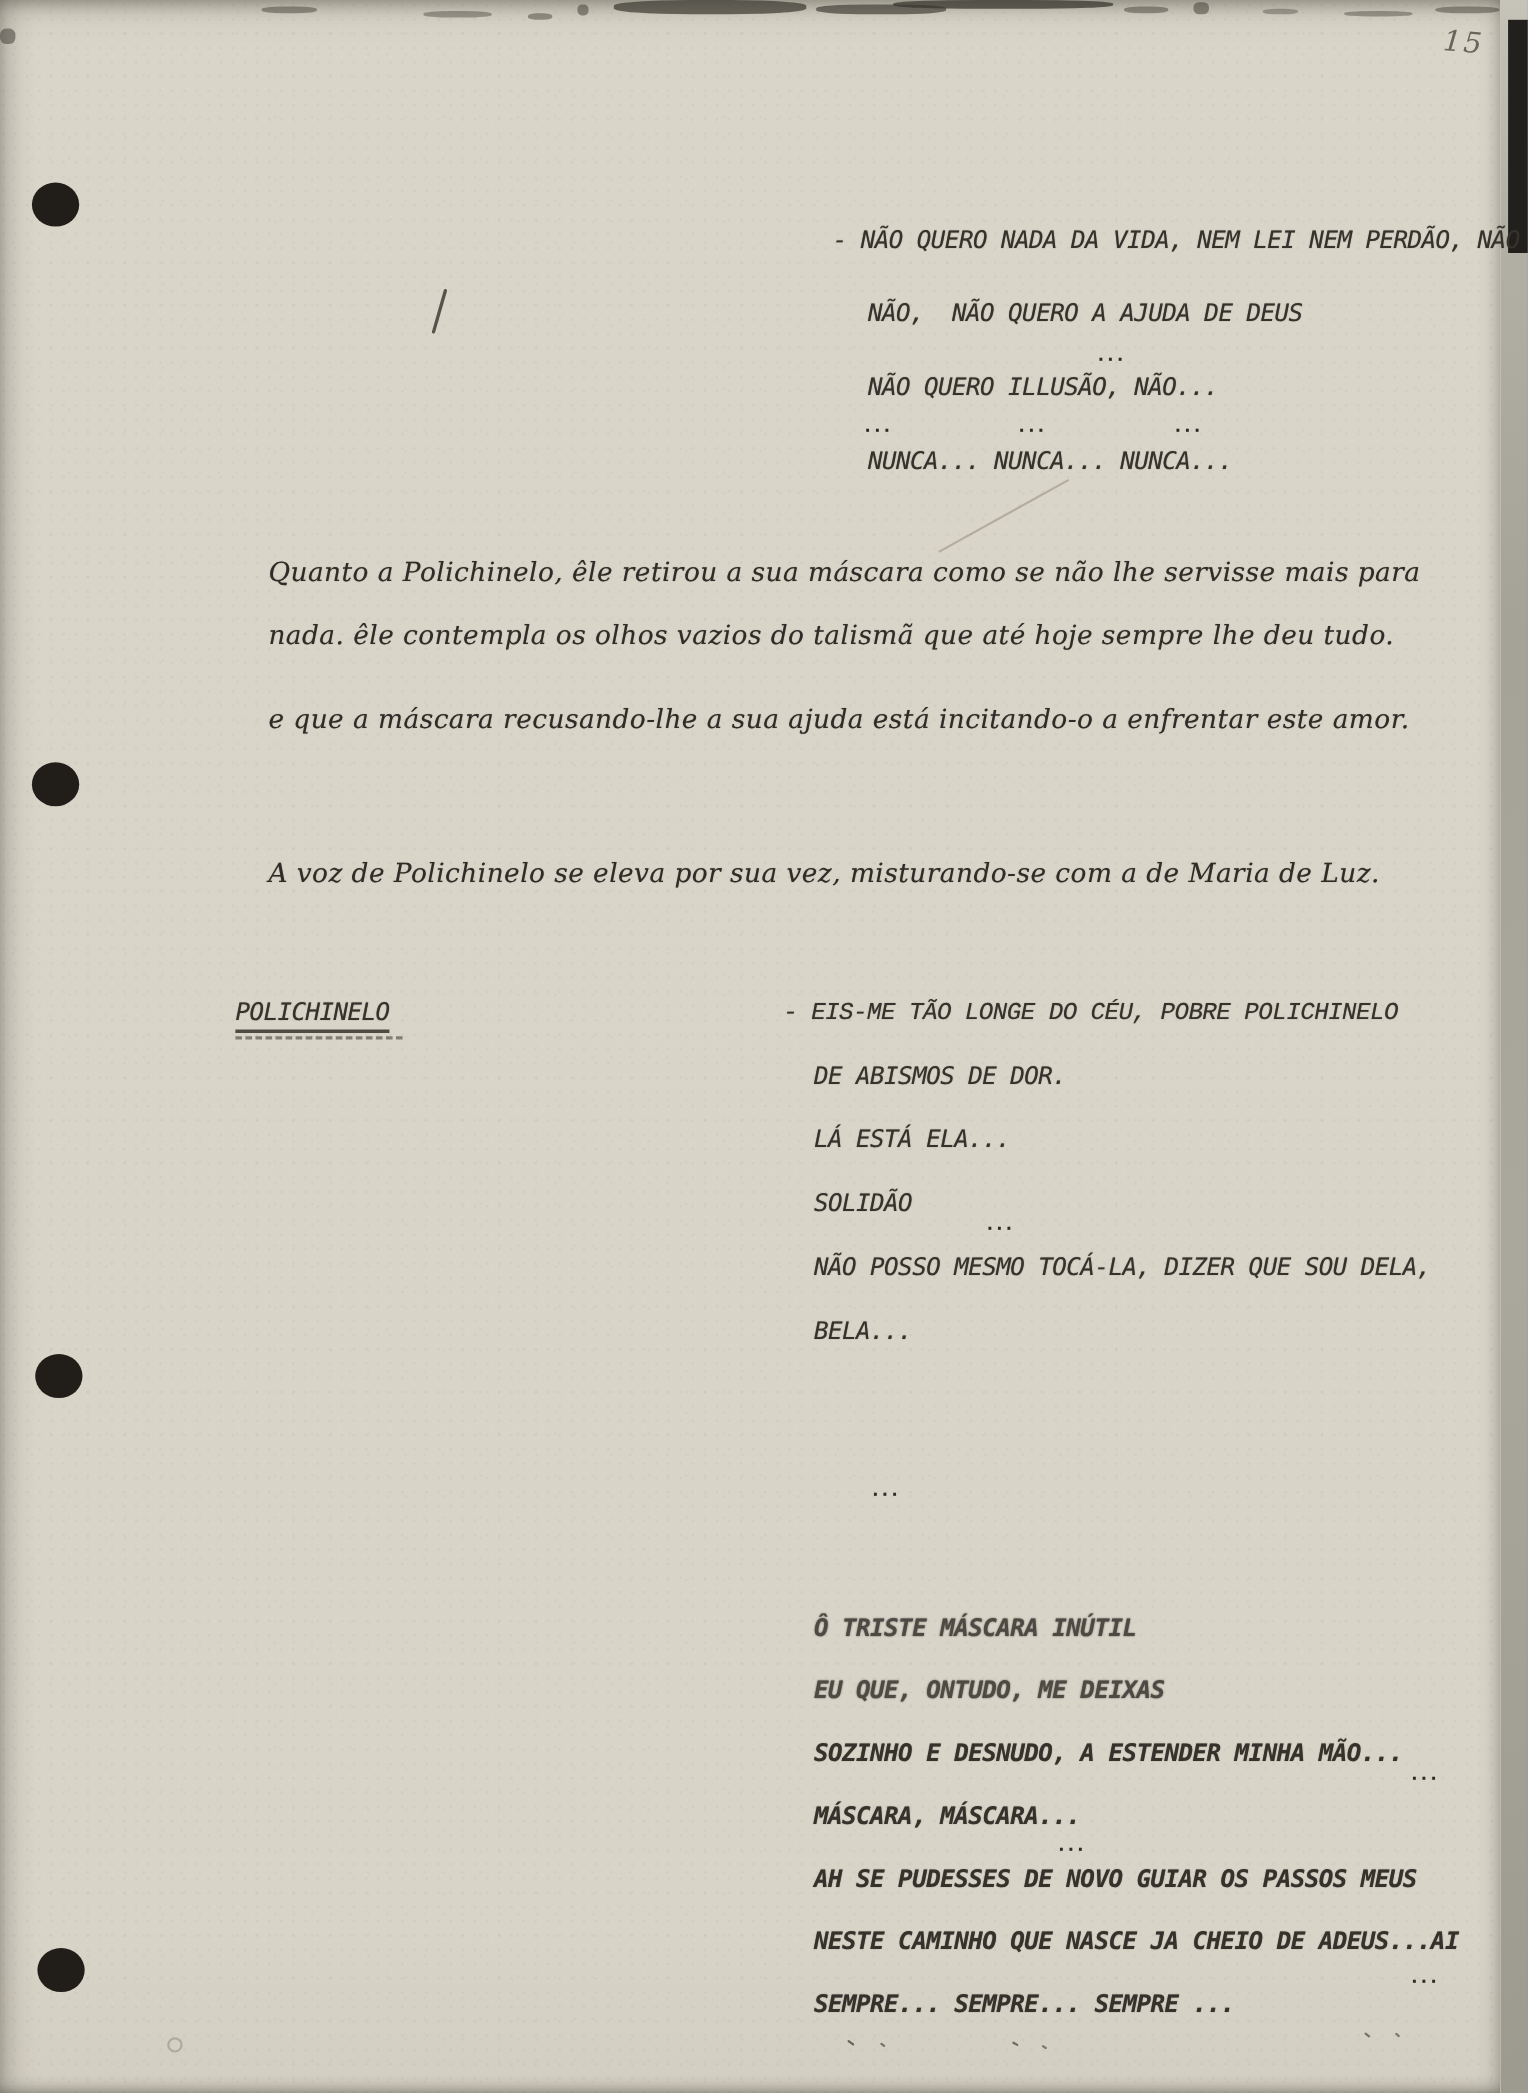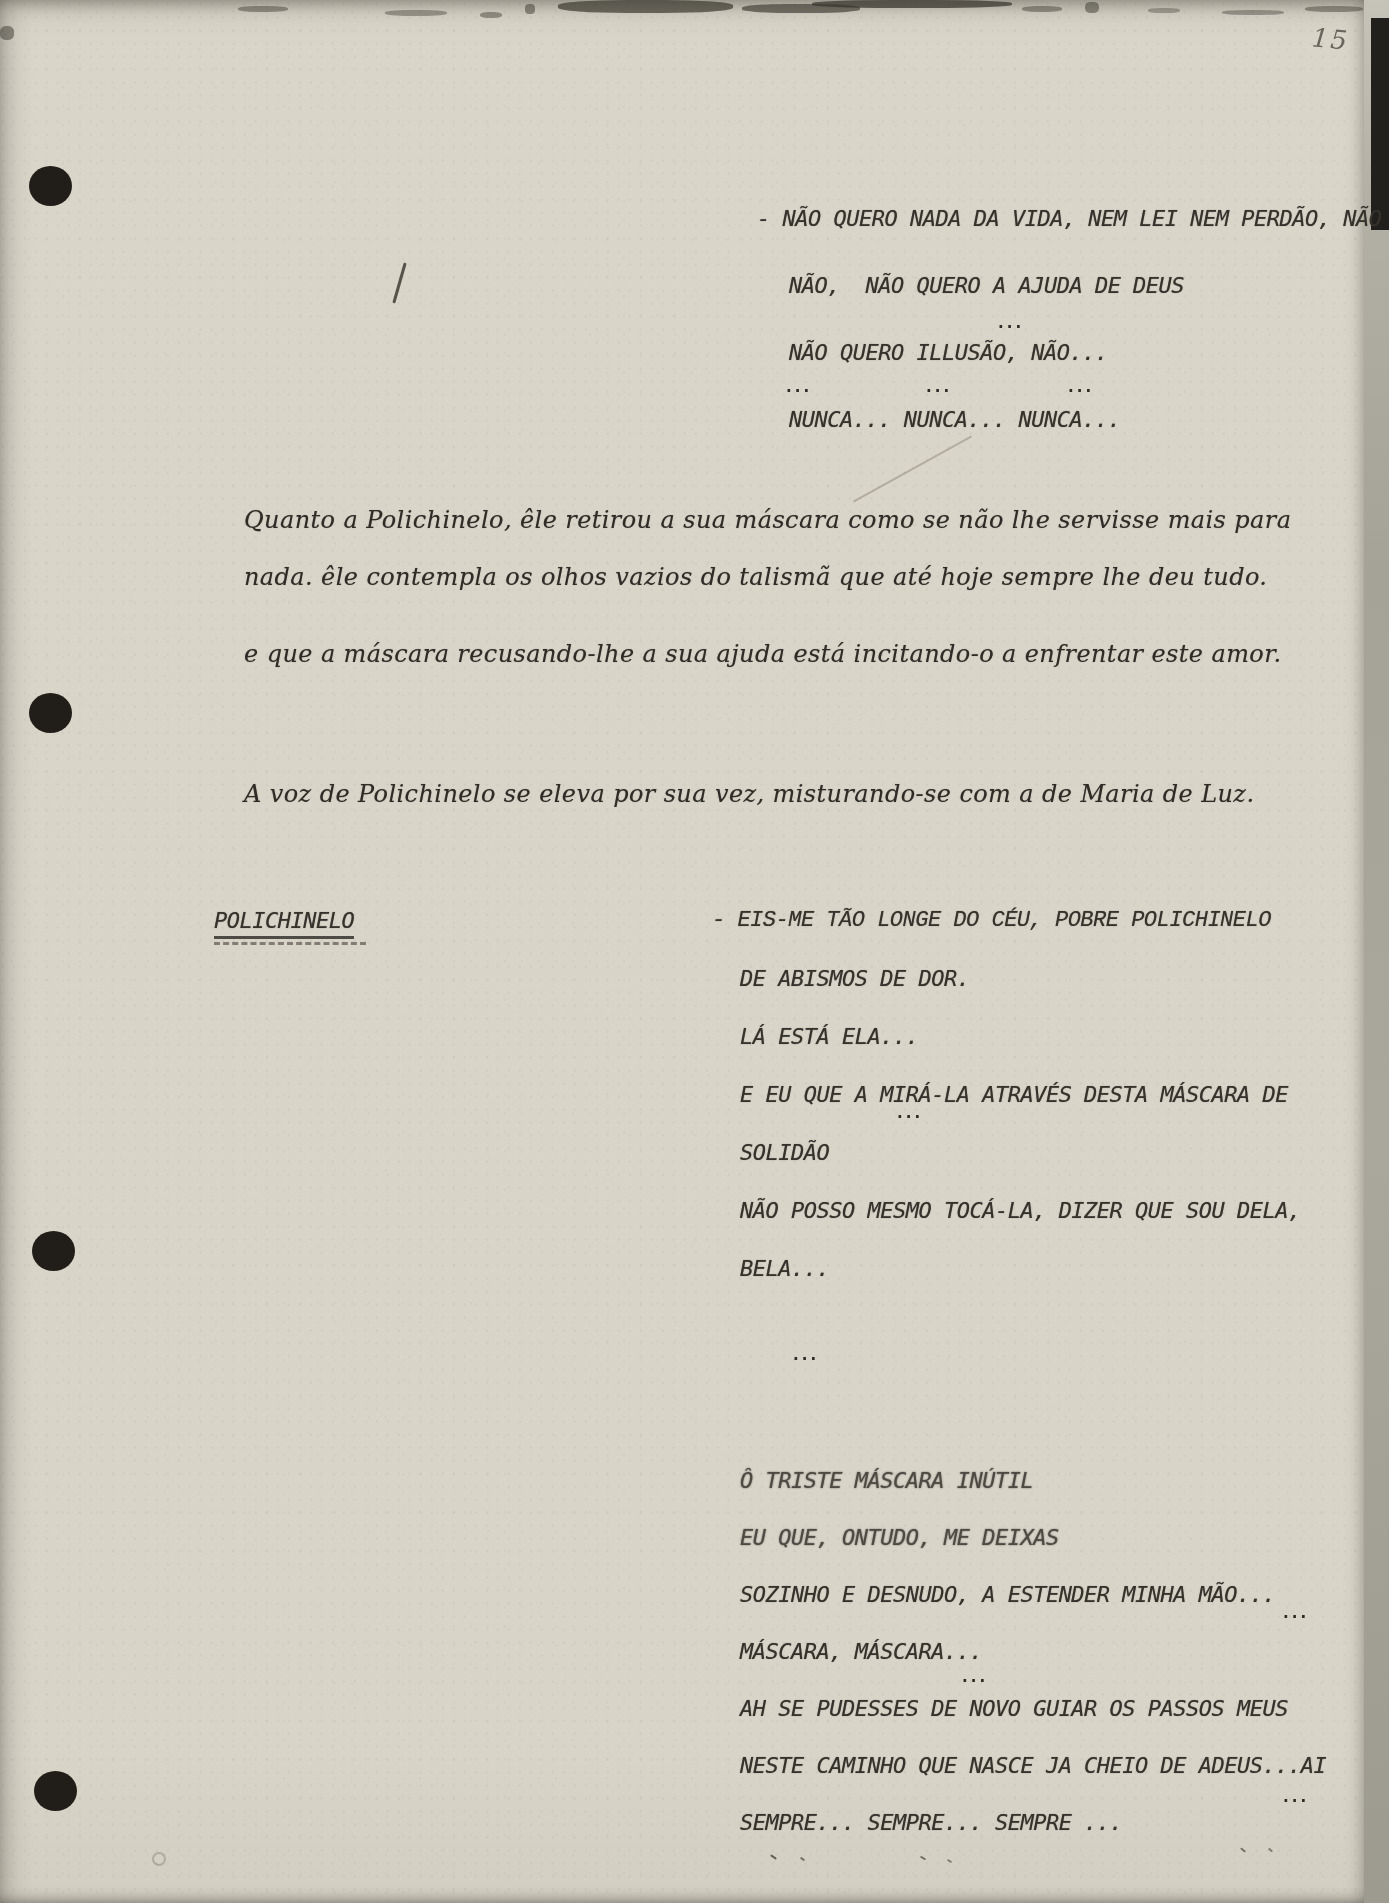--- a/index.html
+++ b/index.html
@@ -29,21 +29,21 @@
         font:italic 22px "DejaVu Sans Mono",monospace;font-style:oblique;
         letter-spacing:-0.5px;color:#35322c;text-shadow:0 0 1px rgba(48,45,38,.6);}
   .verse1{left:713px;top:206px;}
   .verse1 .verse-line{height:67px;padding-left:32px;margin-left:44px;}
   .verse1 .verse-line.first{padding-left:0;}
   .verse2{left:712px;top:908px;}
   .verse2 .verse-line{height:58px;padding-left:28px;}
   .verse2 .verse-line.first{padding-left:0;font-family:Liberation Mono, monospace;}
   .verse2 .verse-line:nth-child(9){padding-left:40px;}
   .verse3{left:712px;top:1468px;}
-  .verse3 .verse-line{height:57px;padding-left:28px;}
+  .verse3 .verse-line{height:57px;padding-left:28px;font-weight:bold;}
   .verse3 .verse-line:nth-child(-n+2){opacity:.85;text-shadow:0 0 1.8px rgba(48,45,38,.85);}
   .script-block{position:absolute;left:244px;}
   .script-line{white-space:pre;height:57px;line-height:30px;
         font:italic 24px "DejaVu Serif",serif;letter-spacing:.4px;
         color:#2f2c27;text-shadow:0 0 1px rgba(47,44,39,.45);}
   .p1{top:506px;} .p2{top:640px;} .p3{top:780px;}
   .speaker-wrap{position:absolute;left:214px;top:908px;}
   .speaker{display:inline-block;font:italic 22px "DejaVu Sans Mono",monospace;
         letter-spacing:-0.5px;color:#35322c;text-shadow:0 0 1px rgba(48,45,38,.6);
         border-bottom:3px solid rgba(42,40,35,.8);padding-bottom:3px;}
@@ -90,21 +90,20 @@
 
     <div class="speaker-wrap">
       <span class="speaker">POLICHINELO</span>
       <div class="speaker-underline2"></div>
     </div>
 
     <div class="verse verse2">
         <div class="verse-line first">- EIS-ME TÃO LONGE DO CÉU, POBRE POLICHINELO</div>
         <div class="verse-line">DE ABISMOS DE DOR.</div>
         <div class="verse-line">LÁ ESTÁ ELA...</div>
-        <div class="verse-line">E EU QUE A MIRÁ-LA ATRAVÉS DESTA MÁSCARA DE</div>
         <div class="verse-line">SOLIDÃO</div>
         <div class="verse-line">NÃO POSSO MESMO TOCÁ-LA, DIZER QUE SOU DELA,</div>
         <div class="verse-line">BELA...</div>
       </div>
 
     <div class="verse verse3">
         <div class="verse-line first">Ô TRISTE MÁSCARA INÚTIL</div>
         <div class="verse-line">EU QUE, ONTUDO, ME DEIXAS</div>
         <div class="verse-line">SOZINHO E DESNUDO, A ESTENDER MINHA MÃO...</div>
         <div class="verse-line">MÁSCARA, MÁSCARA...</div>

